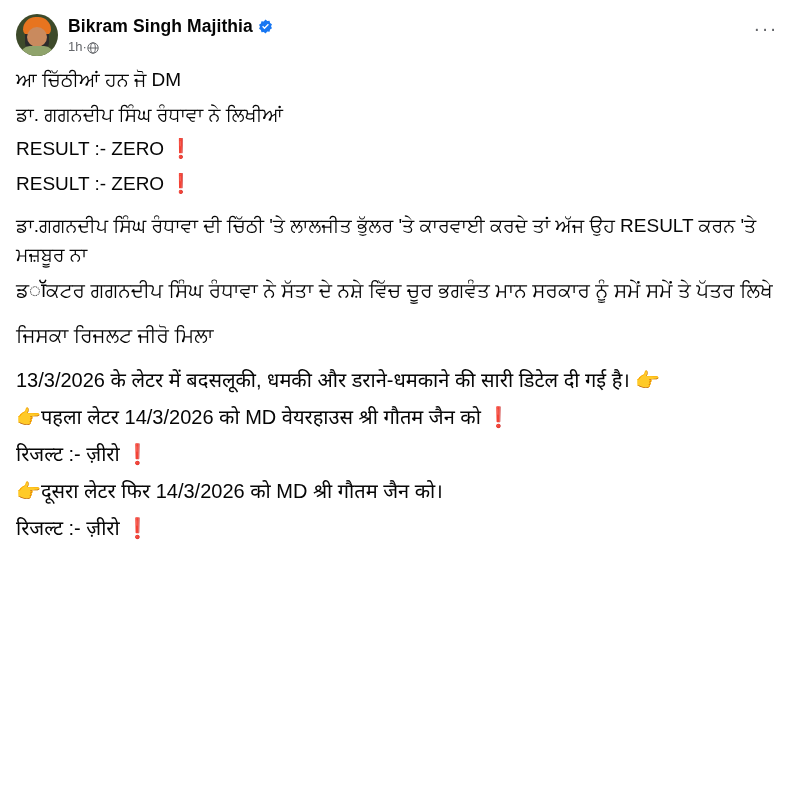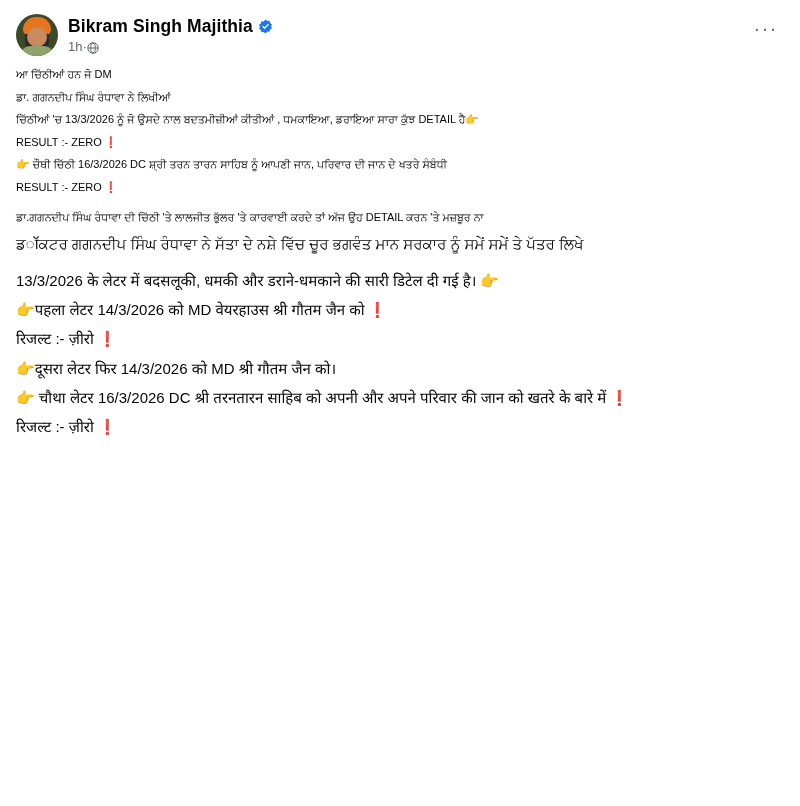--- a/index.html
+++ b/index.html
@@ -121,25 +121,25 @@
     color: #050505;
     white-space: normal;
   }
   .post-body p {
     margin: 0 0 6px 0;
   }
   .post-body p.gap {
     margin-bottom: 14px;
   }
   .pa {
-    font-size: 11px;
+    font-size: 19px;
     line-height: 1.5;
   }
   .hi {
-    font-size: 15px;
+    font-size: 20px;
     line-height: 1.55;
   }
 </style>
 </head>
 <body>
 
 <div class="post">
 
   <div class="post-header">
     <div class="avatar">
@@ -171,28 +171,26 @@
         </span>
       </div>
     </div>
 
     <div class="more-btn">···</div>
   </div>
 
   <div class="post-body">
     <p class="pa">ਆ ਚਿੱਠੀਆਂ ਹਨ ਜੋ DM</p>
     <p class="pa">ਡਾ. ਗਗਨਦੀਪ ਸਿੰਘ ਰੰਧਾਵਾ ਨੇ ਲਿਖੀਆਂ</p>
-    <p class="pa">ਚਿੱਠੀਆਂ 'ਚ 13/3/2026 ਨੂੰ ਜੋ ਉਸਦੇ ਨਾਲ ਬਦਤਮੀਜ਼ੀਆਂ ਕੀਤੀਆਂ , ਧਮਕਾਇਆ, ਡਰਾਇਆ ਸਾਰਾ ਕੁੱਝ DETAIL ਹੈ👉</p>
     <p class="pa">RESULT :- ZERO ❗</p>
-    <p class="pa">👉 ਚੌਥੀ ਚਿੱਠੀ 16/3/2026  DC ਸ਼੍ਰੀ ਤਰਨ ਤਾਰਨ ਸਾਹਿਬ ਨੂੰ ਆਪਣੀ ਜਾਨ, ਪਰਿਵਾਰ ਦੀ ਜਾਨ ਦੇ ਖਤਰੇ ਸੰਬੰਧੀ</p>
     <p class="pa gap">RESULT :- ZERO ❗</p>
-    <p class="pa">ਡਾ.ਗਗਨਦੀਪ ਸਿੰਘ ਰੰਧਾਵਾ ਦੀ ਚਿੱਠੀ 'ਤੇ ਲਾਲਜੀਤ ਭੁੱਲਰ 'ਤੇ ਕਾਰਵਾਈ ਕਰਦੇ ਤਾਂ ਅੱਜ ਉਹ DETAIL ਕਰਨ 'ਤੇ ਮਜ਼ਬੂਰ ਨਾ</p>
+    <p class="pa">ਡਾ.ਗਗਨਦੀਪ ਸਿੰਘ ਰੰਧਾਵਾ ਦੀ ਚਿੱਠੀ 'ਤੇ ਲਾਲਜੀਤ ਭੁੱਲਰ 'ਤੇ ਕਾਰਵਾਈ ਕਰਦੇ ਤਾਂ ਅੱਜ ਉਹ RESULT ਕਰਨ 'ਤੇ ਮਜ਼ਬੂਰ ਨਾ</p>
     <p class="hi gap">ਡॉਕਟਰ ਗਗਨਦੀਪ ਸਿੰਘ ਰੰਧਾਵਾ ਨੇ ਸੱਤਾ ਦੇ ਨਸ਼ੇ ਵਿੱਚ ਚੂਰ ਭਗਵੰਤ ਮਾਨ ਸਰਕਾਰ ਨੂੰ ਸਮੇਂ ਸਮੇਂ ਤੇ ਪੱਤਰ ਲਿਖੇ</p>
+    <p class="hi gap">ਜਿਸਕਾ ਰਿਜਲਟ ਜੀਰੋ ਮਿਲਾ</p>
     <p class="hi">13/3/2026 के लेटर में बदसलूकी, धमकी और डराने-धमकाने की सारी डिटेल दी गई है। 👉</p>
     <p class="hi">👉पहला लेटर 14/3/2026 को MD वेयरहाउस श्री गौतम जैन को ❗</p>
     <p class="hi">रिजल्ट :- ज़ीरो ❗</p>
     <p class="hi">👉दूसरा लेटर फिर 14/3/2026 को MD श्री गौतम जैन को।</p>
-    <p class="hi">👉 चौथा लेटर 16/3/2026 DC श्री तरनतारन साहिब को अपनी और अपने परिवार की जान को खतरे के बारे में ❗</p>
     <p class="hi gap">रिजल्ट :- ज़ीरो ❗</p>
 
   </div>
 
 </div>
 
 </body></html>

